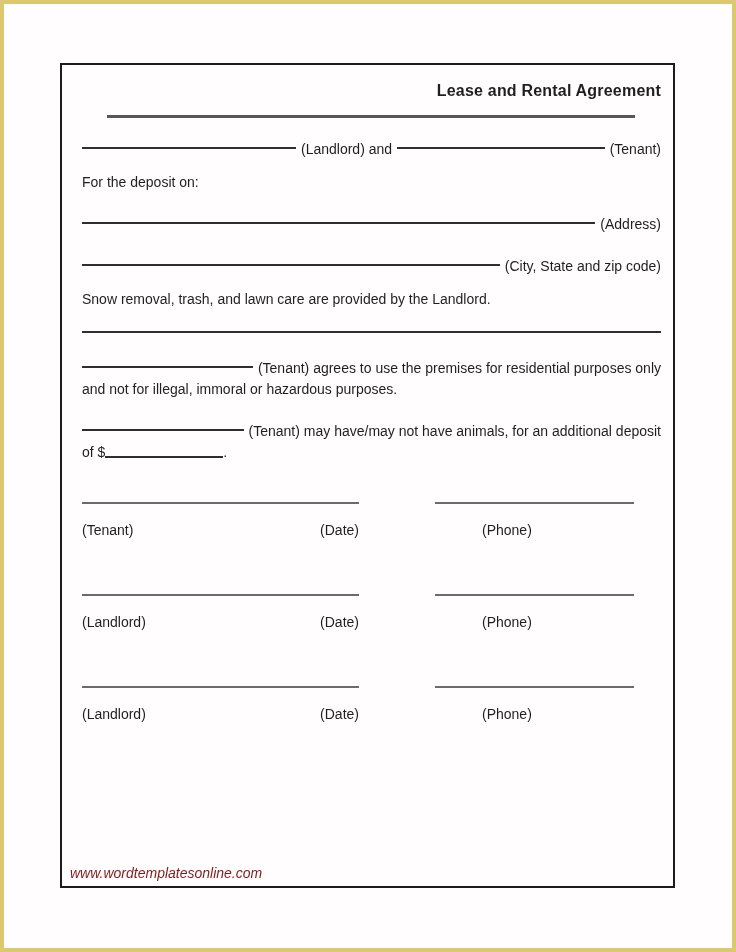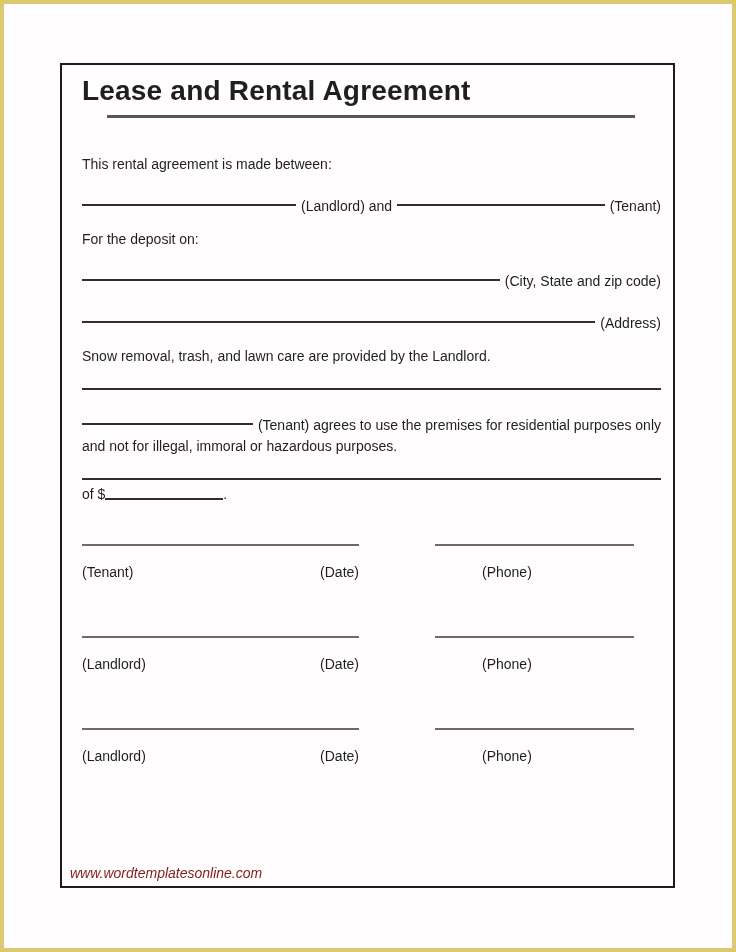--- a/index.html
+++ b/index.html
@@ -22,22 +22,22 @@
     left:56px; top:59px;
     width:615px; height:825px;
     box-sizing:border-box;
     border:2px solid #1c1c1c;
     background:#fffdfd;
   }
   .doc-inner { padding:0 12px 0 20px; }
 
   .doc-title {
     margin-top:14px;
-    text-align:left;
-    font-size:28px;
+    text-align:right;
+    font-size:16px;
     font-weight:bold;
     line-height:24px;
     letter-spacing:0.2px;
   }
   .title-rule {
     height:3px;
     background:#575757;
     margin:12px 26px 0 25px;
   }
 
@@ -96,39 +96,38 @@
 </head>
 <body>
 
 <div class="page-frame">
   <div class="doc-box">
     <div class="doc-inner">
 
       <div class="doc-title">Lease and Rental Agreement</div>
       <div class="title-rule"></div>
 
-      <div class="para first">This rental agreement is made between:</div>
 
       <div class="para fill-row">
         <span class="fblank fixed" style="width:214px"></span>
         <span class="flabel mid">(Landlord) and</span>
         <span class="fblank"></span>
         <span class="flabel">(Tenant)</span>
       </div>
 
       <div class="para">For the deposit on:</div>
 
       <div class="para fill-row">
         <span class="fblank"></span>
+        <span class="flabel">(Address)</span>
+      </div>
+
+      <div class="para fill-row">
+        <span class="fblank"></span>
         <span class="flabel">(City, State and zip code)</span>
-      </div>
-
-      <div class="para fill-row">
-        <span class="fblank"></span>
-        <span class="flabel">(Address)</span>
       </div>
 
 
 
       <div class="para">Snow removal, trash, and lawn care are provided by the Landlord.</div>
 
       <div class="para fill-row">
         <span class="fblank"></span>
       </div>
 
@@ -136,20 +135,21 @@
         <div class="fill-row">
           <span class="fblank"></span>
           <span class="flabel">(Tenant) agrees to use the premises for residential purposes only</span>
         </div>
         <div>and not for illegal, immoral or hazardous purposes.</div>
       </div>
 
       <div class="para">
         <div class="fill-row">
           <span class="fblank"></span>
+          <span class="flabel">(Tenant) may have/may not have animals, for an additional deposit</span>
         </div>
         <div>
           <span>of $</span><span class="blank" style="width:118px"></span><span>.</span>
         </div>
       </div>
 
       <div class="sig-section">
 
         <div class="sig-row">
           <div class="sig-col left">

